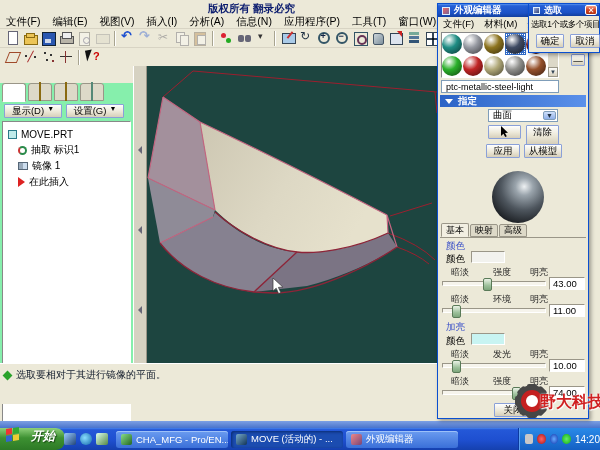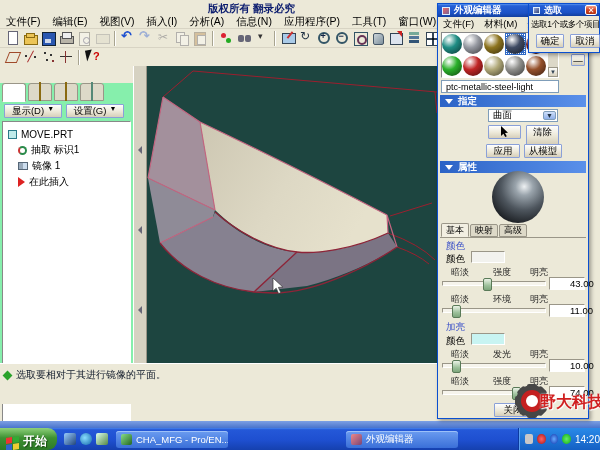--- a/index.html
+++ b/index.html
@@ -86,38 +86,38 @@
 .dd-arrow{position:absolute;right:1px;top:1px;bottom:1px;width:13px;background:linear-gradient(180deg,#cfe0fa,#8fb0ea);border:1px solid #7f9db9;border-radius:2px;display:flex;align-items:center;justify-content:center;color:#234;font-size:7px}
 
 #ae-window{background:#ece9d8;border:1px solid #0a4fd0;box-shadow:2px 2px 4px rgba(0,0,0,.35)}
 .ae-header{background:linear-gradient(90deg,#2b63c6,#5a90ea);color:#fff;font-size:9.5px;font-weight:bold;display:flex;align-items:center;gap:5px;padding-left:5px}
 .ae-header .hdr-tri{width:0;height:0;border-top:5px solid #fff;border-left:4px solid transparent;border-right:4px solid transparent}
 .sphere{position:absolute;width:20px;height:20px;border-radius:50%}
 .sphere-cell{position:absolute;width:21px;height:22px}
 .sphere-cell.sel{background:#316ac5;outline:1px dotted #fff;outline-offset:-2px}
 .strack{position:absolute;height:5px;border:1px solid #9a9688;border-bottom-color:#fff;border-right-color:#fff;background:#f6f4ec}
 .sthumb{position:absolute;width:9px;height:13px;background:linear-gradient(180deg,#eaf2e6,#9cc09a 60%,#7ea67c);border:1px solid #5a7a58;border-radius:2px}
-.vbox{position:absolute;background:#fff;border:1px solid #9a9688;border-bottom-color:#fff;border-right-color:#fff;font-size:9.5px;display:flex;align-items:center;padding-left:20px}
+.vbox{position:absolute;background:#fff;border:1px solid #9a9688;border-bottom-color:#fff;border-right-color:#fff;font-size:9.5px;display:flex;align-items:center;padding-left:3px}
 .slabels{position:absolute;font-size:9px;color:#222;white-space:nowrap}
 .blue-label{color:#3a50c8;font-size:9.5px}
 .ae-tab{position:absolute;height:13px;background:#ddd9c8;border:1px solid #9a9688;border-radius:2px 2px 0 0;font-size:9px;display:flex;align-items:center;justify-content:center;padding:0 4px}
 .ae-tab.active{background:#f2efe2;height:14px;border-bottom-color:#f2efe2}
 .swatch{position:absolute;border:1px solid #9a9688;border-bottom-color:#fff;border-right-color:#fff}
 
 #select-dialog{background:#ece9d8;border:1px solid #0a4fd0;box-shadow:2px 2px 4px rgba(0,0,0,.35)}
 .xbtn{background:linear-gradient(180deg,#f0a088,#d84a2a 45%,#b03010);border:1px solid #fff;border-radius:2px;color:#fff;font-size:8px;font-weight:bold;display:flex;align-items:center;justify-content:center}
 
 #wm-gear{width:40px;height:40px;position:absolute}
 .gbar{position:absolute;left:3px;top:15px;width:34px;height:10px;background:#474747;border-radius:2px}
 .gcirc{position:absolute;left:4px;top:4px;width:32px;height:32px;background:#474747;border-radius:50%}
 .gring{position:absolute;left:9px;top:9px;width:22px;height:22px;border-radius:50%;border:5px solid #c42020;background:#fff}
 #wm-text{color:#d02020;font-weight:bold;font-size:16px;text-shadow:0 0 2px #fff,1px 1px 1px #fff;white-space:nowrap}
 
 #taskbar{background:linear-gradient(180deg,#4684ee 0%,#2458d8 8%,#1e4fd0 55%,#1540ae 100%)}
-#start-btn{background:linear-gradient(180deg,#8ed07a,#3d9132 45%,#2d7a26);border-radius:0 9px 9px 0;color:#fff;font-weight:bold;font-size:12px;display:flex;align-items:flex-end;gap:4px;padding:0 10px 0 6px;text-shadow:1px 1px 1px #1a4a14}
+#start-btn{background:linear-gradient(180deg,#8ed07a,#3d9132 45%,#2d7a26);border-radius:0 9px 9px 0;color:#fff;font-weight:bold;font-style:italic;font-size:12px;display:flex;align-items:flex-start;gap:12px;padding:0 10px 0 6px;text-shadow:1px 1px 1px #1a4a14}
 .flag{width:13px;height:13px;display:grid;grid-template-columns:6px 6px;grid-template-rows:6px 6px;gap:1px;transform:skewY(-8deg)}
 .flag i{display:block}
 .taskbtn{position:absolute;top:3px;height:17px;border-radius:3px;background:linear-gradient(180deg,#6b9cf0,#3a6fd8);color:#fff;font-size:9.5px;display:flex;align-items:center;gap:4px;padding:0 5px;white-space:nowrap;overflow:hidden;box-shadow:inset 0 1px #9cc0f8}
 .taskbtn.pressed{background:#1b4cb0;box-shadow:inset 1px 1px 3px #0a2a70}
 .tb-ico{width:11px;height:11px;flex:0 0 auto;border-radius:2px}
 #tray{background:linear-gradient(180deg,#2a8ae8,#1460c4);border-left:1px solid #0c3aa0;box-shadow:inset 1px 0 #5aa0f0;display:flex;align-items:center;gap:4px;padding-left:6px;color:#fff;font-size:10px}
 .tray-ico{width:10px;height:10px;border-radius:50%}
 </style>
 </head>
 <body>
@@ -343,24 +343,20 @@
     <div class="a xpbtn" style="left:88px;top:121px;width:33px;height:20px">
         <span>清除</span>
       </div>
     <div class="a xpbtn" style="left:48px;top:140px;width:34px;height:14px">
         <span>应用</span>
       </div>
     <div class="a xpbtn" style="left:86px;top:140px;width:38px;height:14px">
         <span>从模型</span>
       </div>
 
-    <div class="a ae-header" style="left:2px;top:157px;width:146px;height:12px">
-      <span class="hdr-tri"></span>
-      <span>属性</span>
-    </div>
     <div class="a" style="left:54px;top:167px;width:52px;height:52px;border-radius:50%;background:radial-gradient(circle at 62% 30%,#eef1f3 0%,#9aa4ac 18%,#4e565e 48%,#1a1d21 80%,#0b0d0f 100%)"></div>
     <div class="a ae-tab active" style="left:3px;top:219px">
         <span>基本</span>
       </div>
     <div class="a ae-tab" style="left:32px;top:220px">
         <span>映射</span>
       </div>
     <div class="a ae-tab" style="left:61px;top:220px">
         <span>高级</span>
       </div>
@@ -452,20 +448,24 @@
         </span>
       <span>开始</span>
     </div>
     <span class="a" style="left:64px;top:5px;width:12px;height:12px;background:linear-gradient(135deg,#9cf,#247);border-radius:2px"></span>
     <span class="a" style="left:80px;top:5px;width:12px;height:12px;background:radial-gradient(circle at 40% 40%,#8df,#16a);border-radius:50%"></span>
     <span class="a" style="left:96px;top:5px;width:12px;height:12px;background:linear-gradient(135deg,#dfe,#584);border-radius:2px"></span>
     <div class="taskbtn" style="left:116px;width:112px">
       <span class="tb-ico" style="background:linear-gradient(135deg,#8d8,#262)"></span>
       <span>CHA_MFG - Pro/EN...</span>
     </div>
+    <div class="taskbtn pressed" style="left:231px;width:112px">
+      <span class="tb-ico" style="background:linear-gradient(135deg,#7ac,#135)"></span>
+      <span>MOVE (活动的) - ...</span>
+    </div>
     <div class="taskbtn" style="left:346px;width:112px">
       <span class="tb-ico" style="background:linear-gradient(135deg,#e88,#747)"></span>
       <span>外观编辑器</span>
     </div>
     <div class="a" id="tray" style="left:518px;top:0;width:82px;height:22px">
       <span class="tray-ico" style="background:#c8c8c8;border-radius:2px"></span>
       <span class="tray-ico" style="background:radial-gradient(#f66,#a11)"></span>
       <span class="tray-ico" style="background:radial-gradient(#6af,#13a)"></span>
       <span class="tray-ico" style="background:radial-gradient(#6e6,#1a1)"></span>
       <span>14:20</span>

